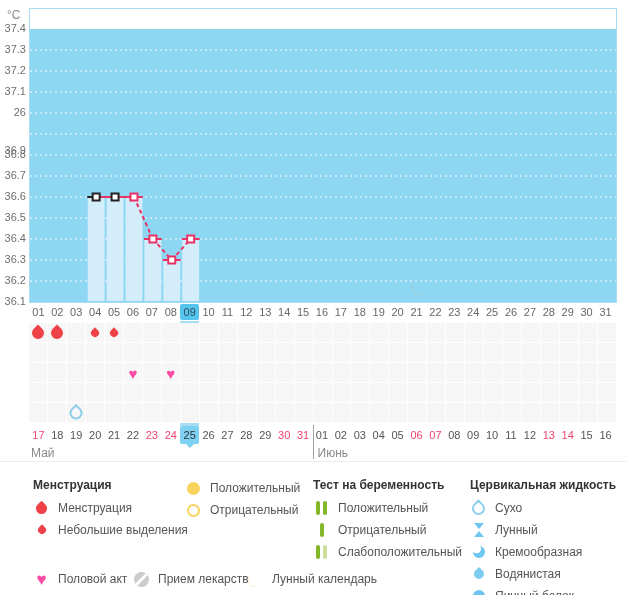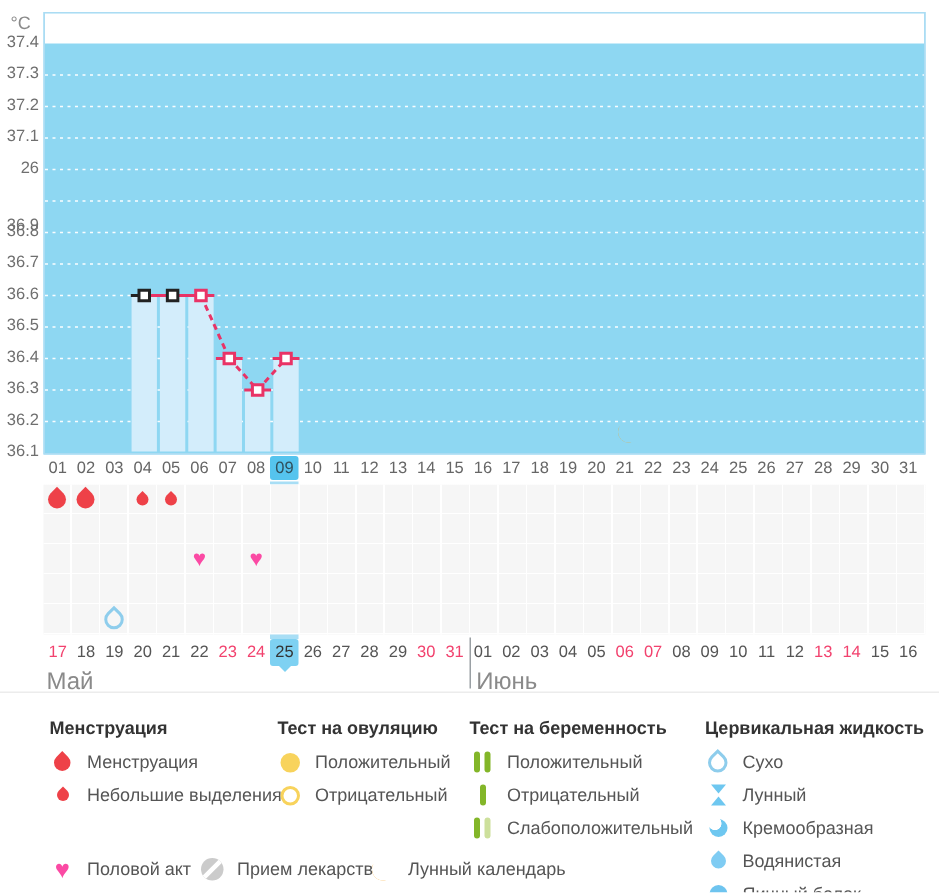--- a/index.html
+++ b/index.html
@@ -23,21 +23,21 @@
                          repeating-linear-gradient(to right,transparent 0 17.95px,#fff 17.95px 18.97px);}
   .gicon{position:absolute;transform:translate(-50%,-50%);}
   .calrow{position:absolute;left:29px;top:426px;width:588px;height:18px;}
   .calcell{position:absolute;top:0;height:18px;display:flex;align-items:center;justify-content:center;
            font-size:11px;color:#555;border-radius:2px;}
   .calcell.red{color:#f2426e;}
   .calcell.sel{background:#7ed1f2;color:#333;}
   .calcell.sel::after{content:"";position:absolute;left:50%;top:18px;margin-left:-4px;
            border:4px solid transparent;border-top-color:#7ed1f2;border-bottom:none;}
   .mdivider{position:absolute;top:425px;width:1px;height:34px;background:#9aa0a4;}
-  .month{position:absolute;top:446px;font-size:16px;color:#8a8a8a;}
+  .month{position:absolute;top:446px;font-size:12px;color:#8a8a8a;}
   .bline{position:absolute;top:461px;left:0;width:626px;height:1px;background:#ececec;}
   .legend{position:absolute;left:0;top:468px;width:626px;height:127px;}
   .lcol{position:absolute;top:9px;}
   .c1{left:33px;}.c2{left:185px;}.c3{left:313px;}.c4{left:470px;}
   .lhead{font-size:12px;font-weight:bold;color:#333;height:15px;margin-bottom:5px;display:flex;align-items:center;}
   .litem{height:22px;display:flex;align-items:center;gap:8px;font-size:12px;color:#555;}
   .licon{width:17px;display:flex;align-items:center;justify-content:center;flex:none;}
   .lfooter{position:absolute;left:33px;top:100px;width:570px;height:22px;}
   .fitem{position:absolute;top:0;height:22px;display:flex;align-items:center;gap:8px;font-size:12px;color:#555;}
   
@@ -229,21 +229,20 @@
           <span>Менструация</span>
         </div>
         <div class="litem">
           <span class="licon">
             <i class="drop sm" style="display: block;"></i>
           </span>
           <span>Небольшие выделения</span>
         </div>
       </div>
     <div class="lcol c2" id="lcol1">
-        <div class="lhead">Тест на овуляцию</div>
         <div class="litem">
           <span class="licon">
             <i class="yc" style="display: block;"></i>
           </span>
           <span>Положительный</span>
         </div>
         <div class="litem">
           <span class="licon">
             <i class="yco" style="display: block;"></i>
           </span>

